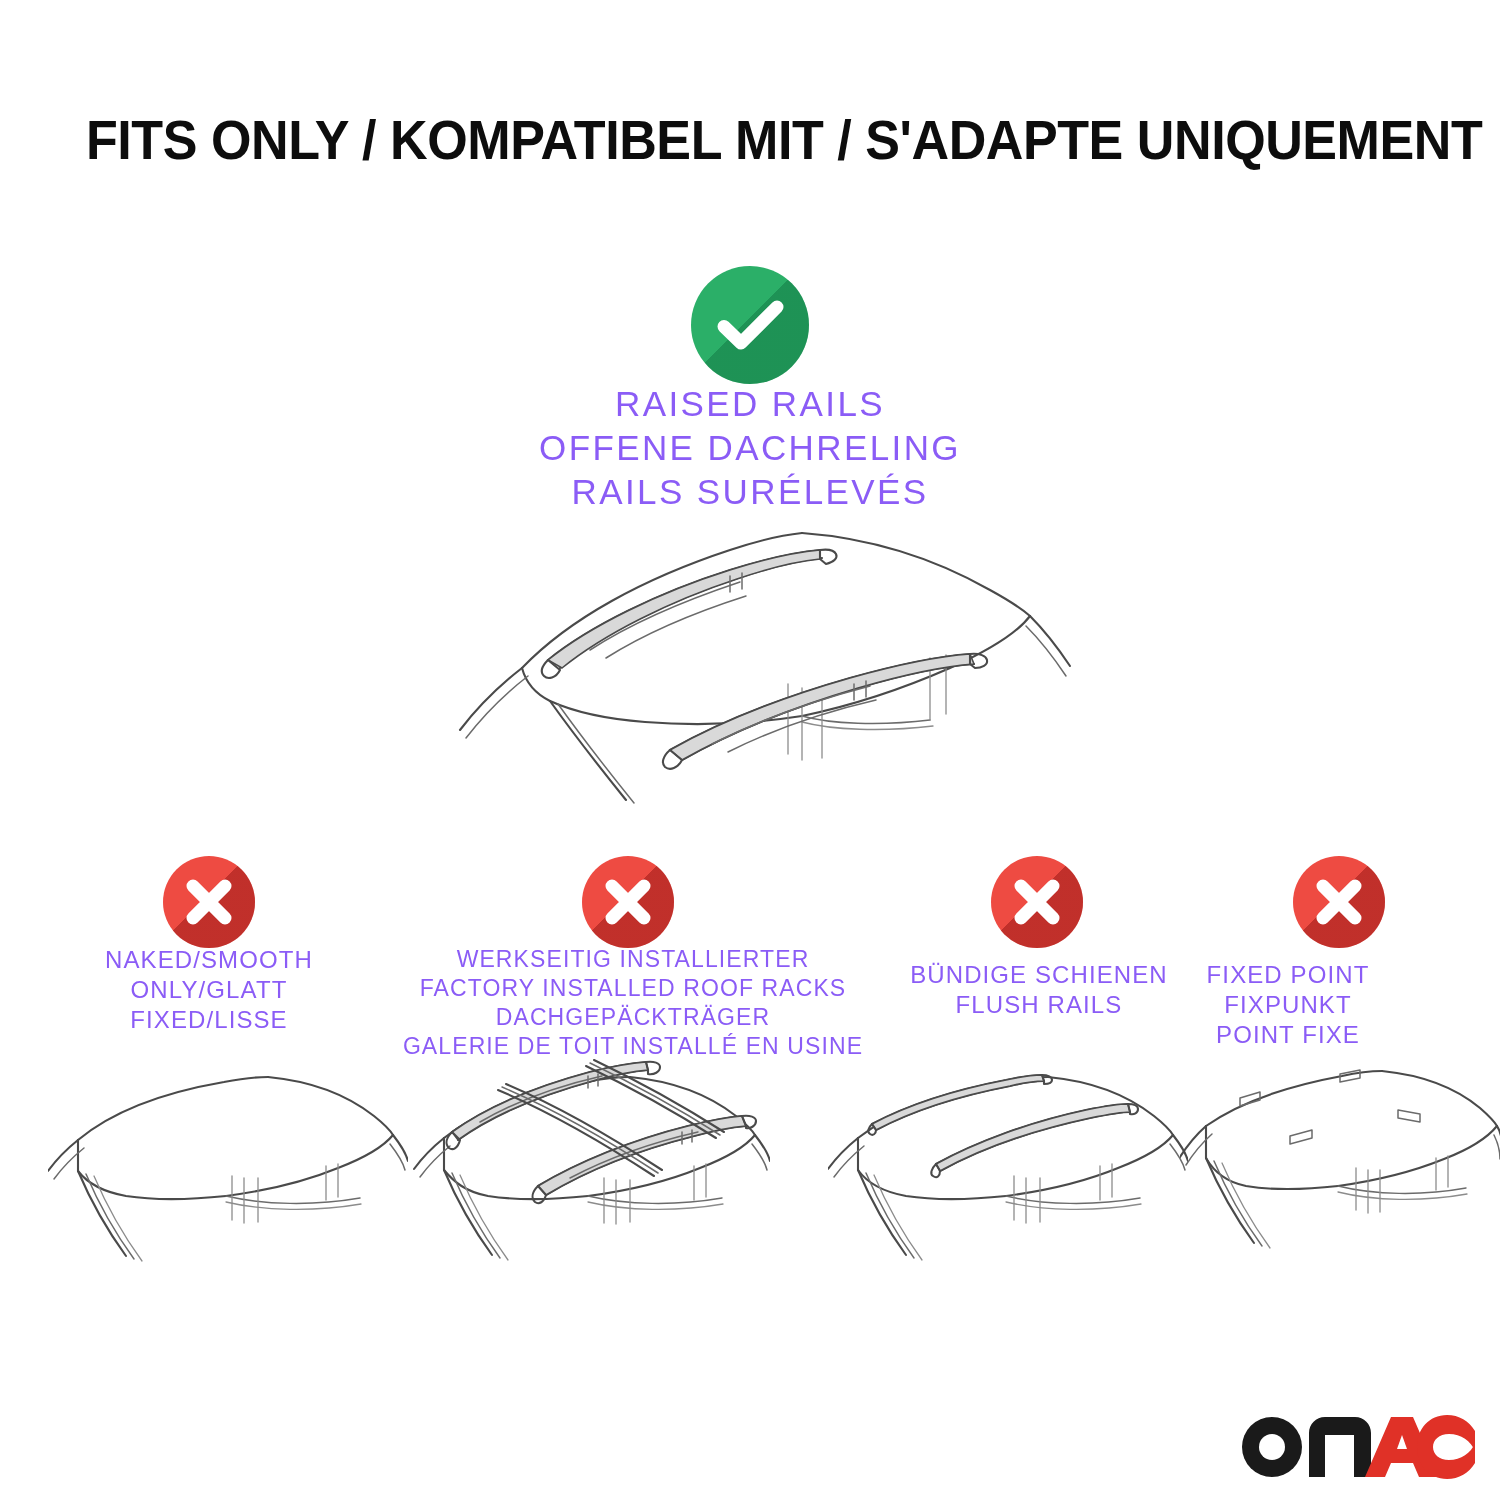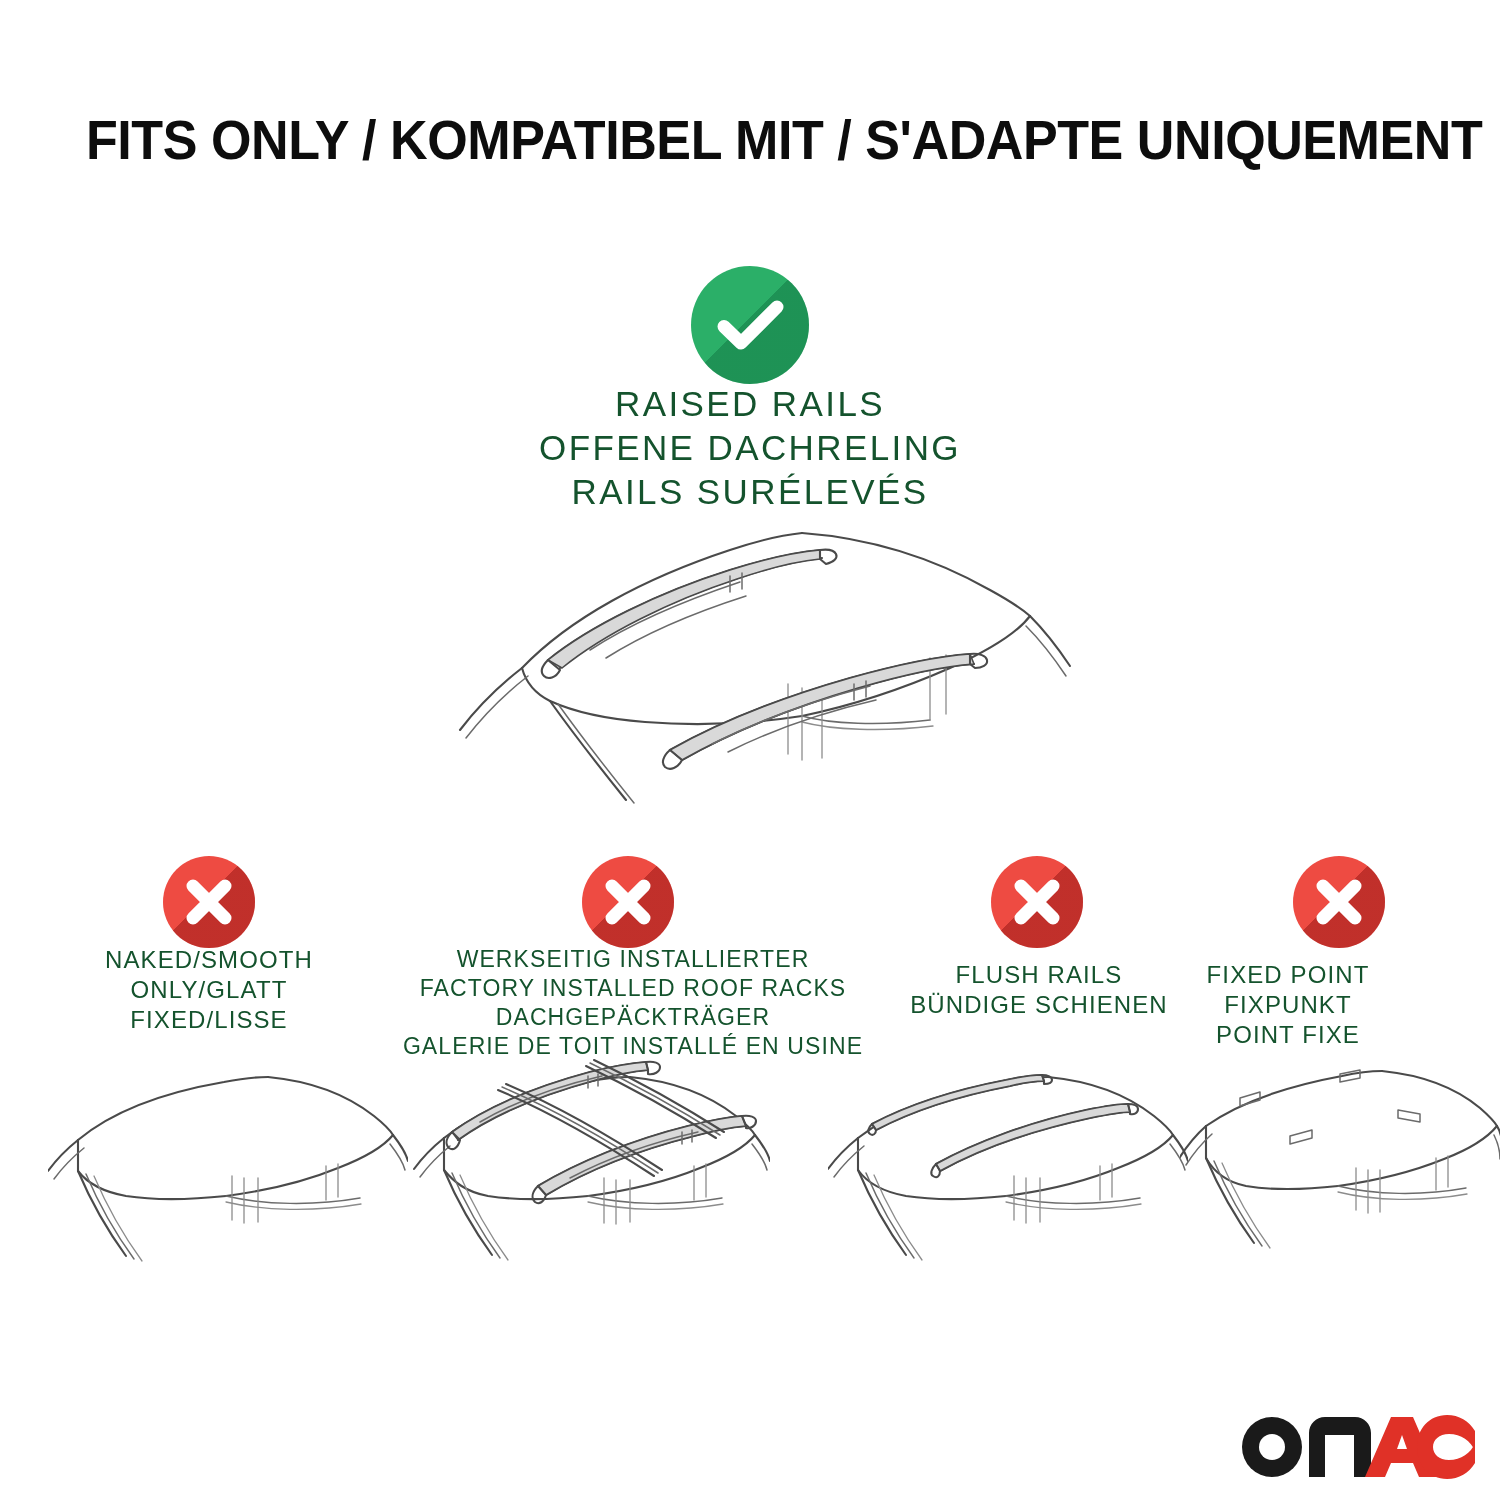--- a/index.html
+++ b/index.html
@@ -72,21 +72,21 @@
   .badge-sm.c2 { left: 582px;  top: 856px; }
   .badge-sm.c3 { left: 991px;  top: 856px; }
   .badge-sm.c4 { left: 1293px; top: 856px; }
 
   
   .caption {
     position: absolute;
     text-align: center;
     font-family: "Liberation Sans", sans-serif;
     font-weight: 400;
-    color: #14532d;
+    color: #8b5cf6;
   }
   .caption .line { display: block; white-space: nowrap; }
 
   .caption-main {
     left: 450px;
     top: 382px;
     width: 600px;
     font-size: 35px;
     line-height: 44px;
     letter-spacing: 2.4px;
@@ -310,22 +310,22 @@
     </svg>
   </div>
 
   <div class="badge red badge-sm c3">
     <div class="shadow"></div>
     <svg viewBox="0 0 92 92" aria-hidden="true">
       <path d="M30 30 L62 62 M62 30 L30 62" fill="none" stroke="#ffffff" stroke-width="13" stroke-linecap="round"></path>
     </svg>
   </div>
   <div class="caption caption-sm c3">
+    <span class="line">BÜNDIGE SCHIENEN</span>
     <span class="line">FLUSH RAILS</span>
-    <span class="line">BÜNDIGE SCHIENEN</span>
   </div>
   <div class="illus illus-sm p3">
     <svg viewBox="0 0 360 235" aria-hidden="true">
       <path class="ln" d="M30 80 C66 52 118 34 176 24 C196 20 210 19 220 19"></path>
       <path class="ln" d="M220 19 C262 23 298 36 326 58 C336 66 342 72 345 77"></path>
       <path class="ln" d="M345 77 C336 88 316 100 290 110 C256 124 216 133 178 138"></path>
       <path class="ln" d="M178 138 C140 142 104 142 78 138 C56 134 40 126 30 112"></path>
       <path class="ln" d="M30 112 L30 80"></path>
       <path class="ln" d="M30 80 C20 88 8 100 0 111"></path>
       <path class="ln thin" d="M36 88 C26 96 14 108 6 119"></path>

